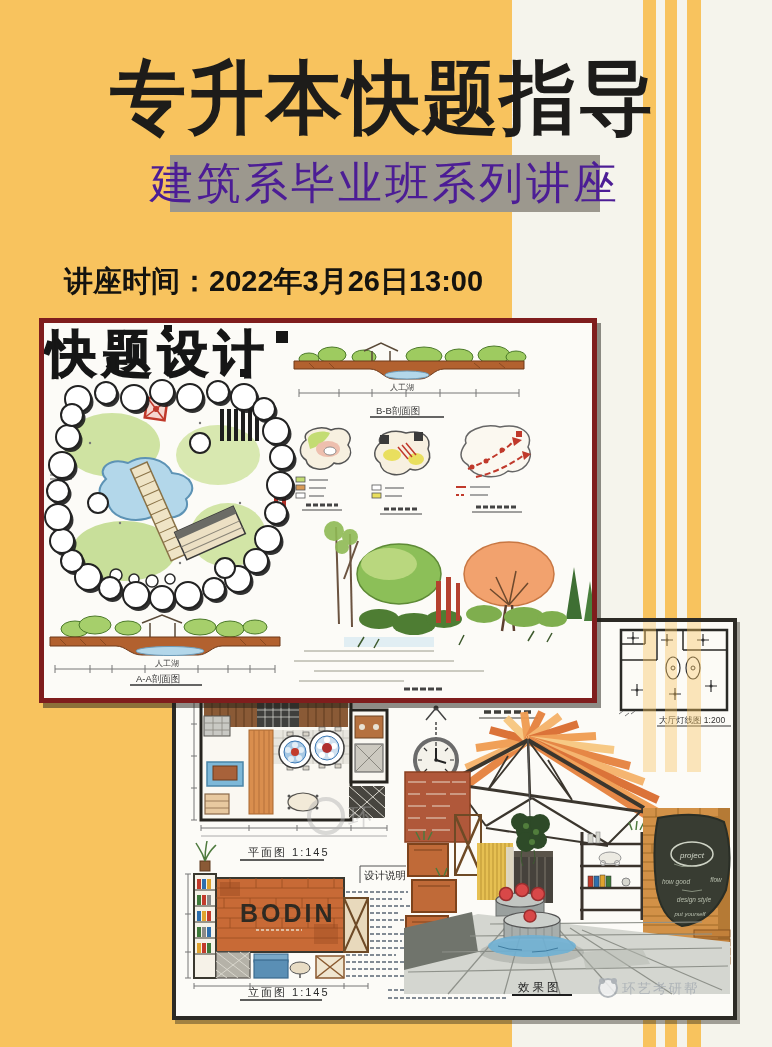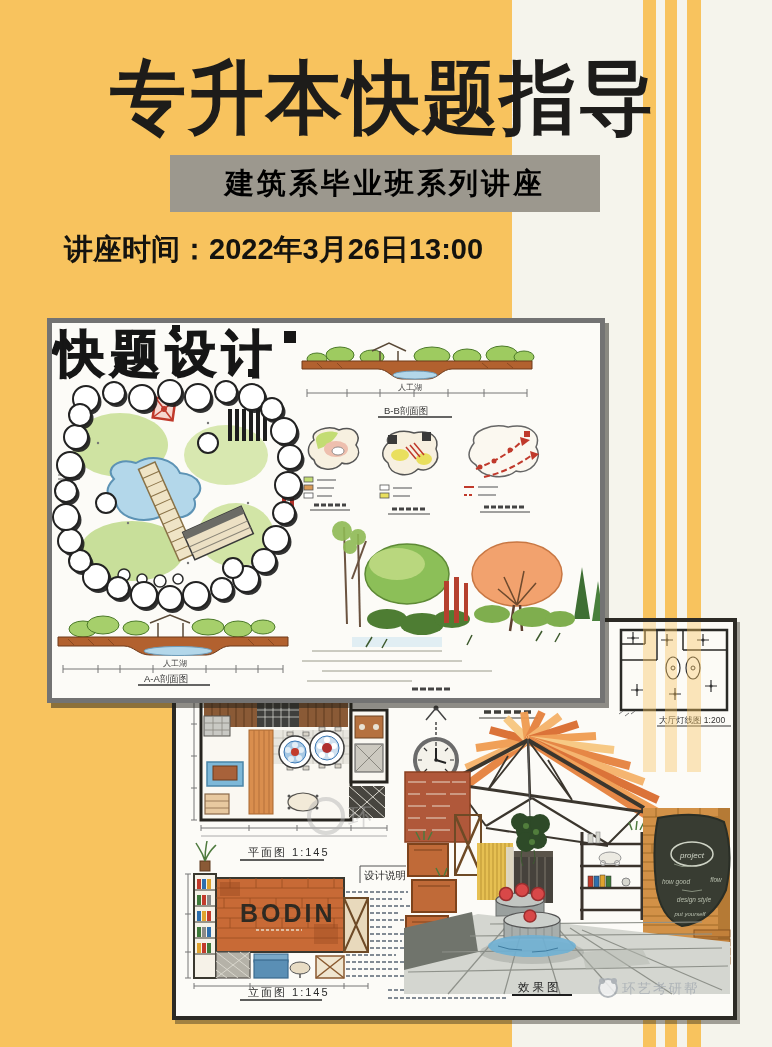--- a/index.html
+++ b/index.html
@@ -18,30 +18,30 @@
 
   .main-title{
     position:absolute;left:110px;top:44px;width:560px;height:108px;z-index:2;
     font-size:76px;font-weight:900;letter-spacing:2px;color:#1D1C1A;
     line-height:108px;white-space:nowrap;transform:scaleY(1.04);
   }
   .banner{
     position:absolute;left:170px;top:155px;width:430px;height:57px;z-index:2;
     background:#9C988E;display:flex;align-items:center;justify-content:center;
   }
-  .banner-text{font-size:29px;font-weight:700;letter-spacing:3px;color:#000000;white-space:nowrap;}
-  .info-line{position:absolute;left:64px;z-index:2;font-size:29px;font-weight:700;color:#14130F;white-space:nowrap;}
+  .banner-text{font-size:44px;font-weight:400;letter-spacing:3px;color:#4c1d95;white-space:nowrap;}
+  .info-line{position:absolute;left:64px;z-index:2;font-size:29px;font-weight:700;color:#14130F;white-space:nowrap;margin-top:32px;}
   .info-line.l1{top:230px;}
   .info-line.l2{top:284px;}
   .info-value{word-spacing:10px;}
 
   .artwork{position:absolute;background:#FCFBF7;box-sizing:border-box;}
   .artwork1{
-    left:47px;top:318px;width:558px;height:385px;z-index:4;
-    border:5px solid #737373;box-shadow:4px 5px 0 rgba(32,29,22,.5);
+    left:39px;top:318px;width:558px;height:385px;z-index:4;
+    border:5px solid #7f1d1d;box-shadow:4px 5px 0 rgba(32,29,22,.5);
   }
   .artwork2{
     left:172px;top:618px;width:565px;height:402px;z-index:3;
     border:4px solid #2C2A25;box-shadow:3px 4px 0 rgba(32,29,22,.4);
   }
   .artwork svg{display:block;}
   .ovl{position:absolute;top:0;height:150px;background:#F8C35E;opacity:.4;z-index:5;pointer-events:none;}
   .ovl.o1{left:467px;width:13px;}
   .ovl.o2{left:489px;width:12px;}
   .ovl.o3{left:511px;width:14px;}

